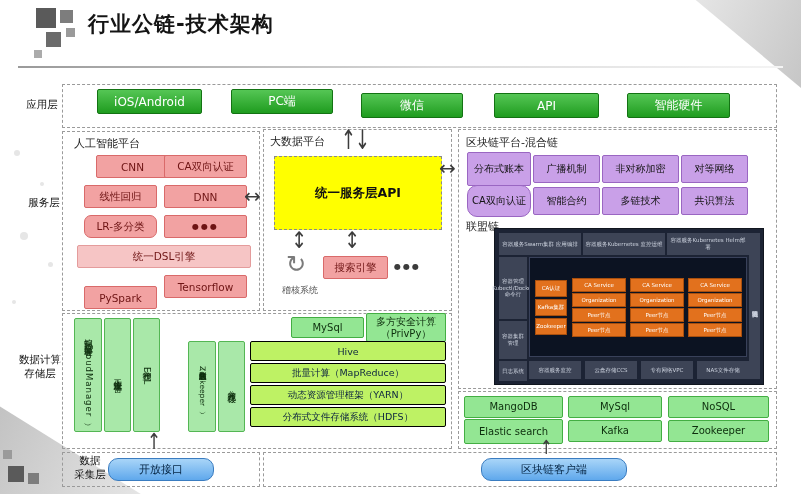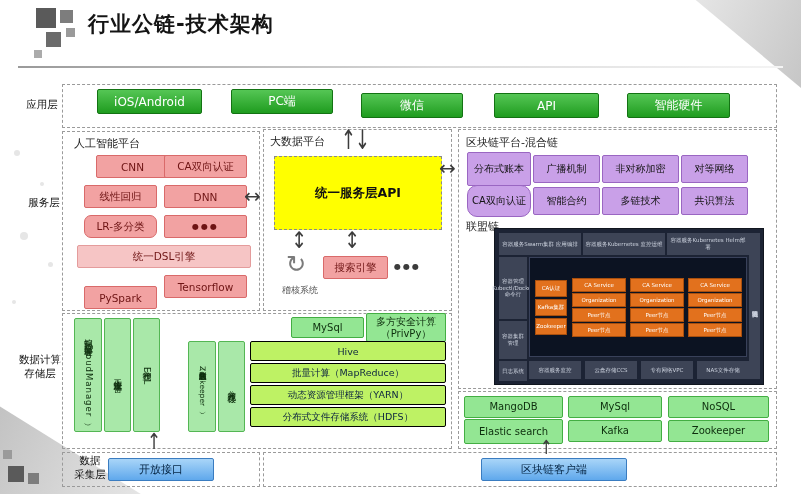--- a/index.html
+++ b/index.html
@@ -30,21 +30,21 @@
   .vbox{position:absolute;display:flex;align-items:center;justify-content:center;text-align:center;
         background:#c9a0e8;border:1px solid #9a66c2;color:#141414;font-size:10px;line-height:1.2;border-radius:2px;padding:1px;}
   .gsm{position:absolute;display:flex;align-items:center;justify-content:center;text-align:center;
        background:#93e693;border:1px solid #43ae43;color:#0d2e0d;font-size:10px;line-height:1.15;border-radius:2px;}
   .brow{position:absolute;display:flex;align-items:center;justify-content:center;
         background:#bef264;border:1px solid #000000;color:#0c2裏440;color:#0c2440;font-size:9.5px;border-radius:2px;}
   .vgreen{position:absolute;display:flex;align-items:center;justify-content:center;
           background:#a9e8a9;border:1px solid #54b654;color:#0d2e0d;font-size:8.5px;
           writing-mode:vertical-lr;text-orientation:mixed;letter-spacing:1px;text-align:center;line-height:1.1;border-radius:2px;}
   .bbtn{position:absolute;display:flex;align-items:center;justify-content:center;
-        background:linear-gradient(#a9d5f8,#5fa8ec);border:1px solid #3a7cc0;color:#052544;font-size:11px;border-radius:2px;}
+        background:linear-gradient(#a9d5f8,#5fa8ec);border:1px solid #3a7cc0;color:#052544;font-size:11px;border-radius:10px;}
   .arr{position:absolute;color:#3c3c3c;line-height:1;}
   .dots{position:absolute;color:#3c3c3c;font-size:8px;letter-spacing:2px;}
   .recycle{position:absolute;color:#7b7b7b;font-size:24px;line-height:1;}
   .small-lab{position:absolute;font-size:9px;color:#555;text-align:center;}
   
   .fab{position:absolute;background:#1c2334;border:1px solid #11161f;}
   .fab .fgray{position:absolute;background:#3d4456;color:#ccd2de;font-size:5.5px;line-height:1.25;
               display:flex;align-items:center;justify-content:center;text-align:center;padding:1px;}
   .fab .fpanel{position:absolute;background:#0c1322;border:1px solid #39415a;}
   .fab .ftitle{position:absolute;left:0;right:0;top:3px;text-align:center;color:#fff;font-size:7.5px;font-weight:bold;}

